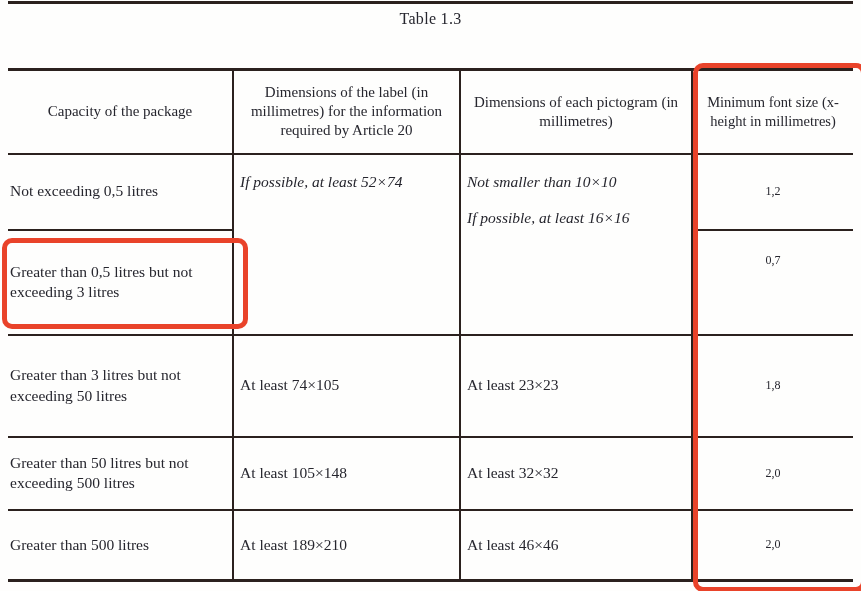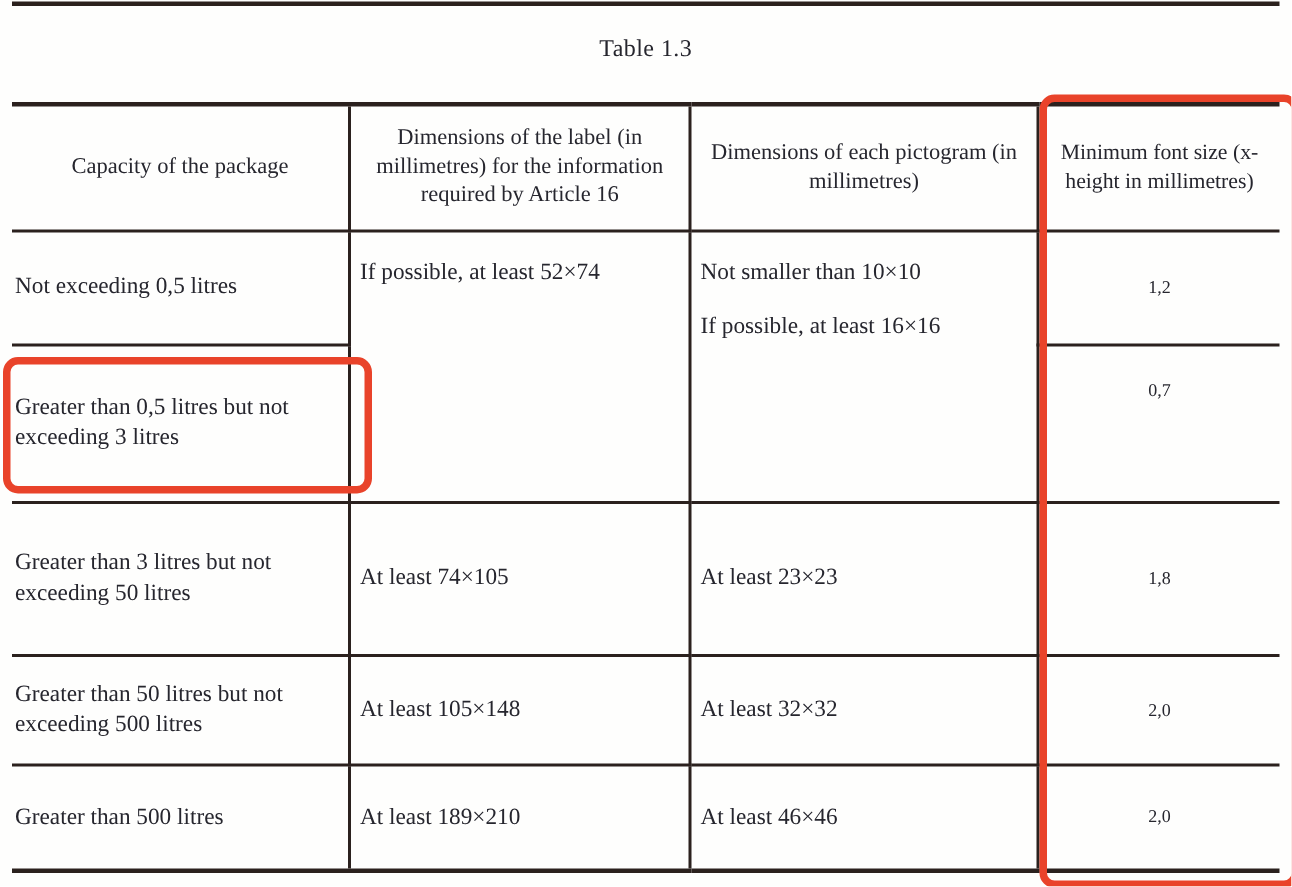--- a/index.html
+++ b/index.html
@@ -25,21 +25,20 @@
     background: #2b211d;
   }
   .title {
     position: absolute;
     left: 8px;
     top: 10px;
     width: 845px;
     text-align: center;
     font-size: 16px;
     letter-spacing: 0.3px;
-    margin-top: 14px;
   }
   .subtitle {
     position: absolute;
     left: 8px;
     top: 37px;
     width: 845px;
     text-align: center;
     font-size: 16.5px;
     font-weight: bold;
     letter-spacing: 0.2px;
@@ -87,20 +86,21 @@
     padding-right: 6px;
     line-height: 1.3;
   }
   td.num {
     text-align: center;
     font-size: 12px;
   }
   td.vtop {
     vertical-align: top;
     padding-top: 17px;
+    font-style: italic;
   }
   td.vtop-num {
     vertical-align: top;
     padding-top: 22px;
   }
   .picto-line2 { margin-top: 16px; }
   .hl {
     position: absolute;
     border: 5px solid #e9432a;
     border-radius: 10px;
@@ -132,21 +132,21 @@
   <table class="dim-table">
     <colgroup>
       <col style="width:225px">
       <col style="width:227px">
       <col style="width:232px">
       <col style="width:161px">
     </colgroup>
     <tbody>
       <tr class="hrow">
         <th class="c1">Capacity of the package</th>
-        <th class="c2">Dimensions of the label (in millimetres) for the information required by Article 16</th>
+        <th class="c2">Dimensions of the label (in millimetres) for the information required by Article 20</th>
         <th class="c3">Dimensions of each pictogram (in millimetres)</th>
         <th class="c4">Minimum font size (x-height in millimetres)</th>
       </tr>
 
       <tr class="r1">
         <td class="c1 capacity">Not exceeding 0,5 litres</td>
         <td class="c2 dim vtop" rowspan="2">If possible, at least 52×74</td>
         <td class="c3 dim vtop" rowspan="2">
           <div>Not smaller than 10×10</div>
           <div class="picto-line2">If possible, at least 16×16</div>

